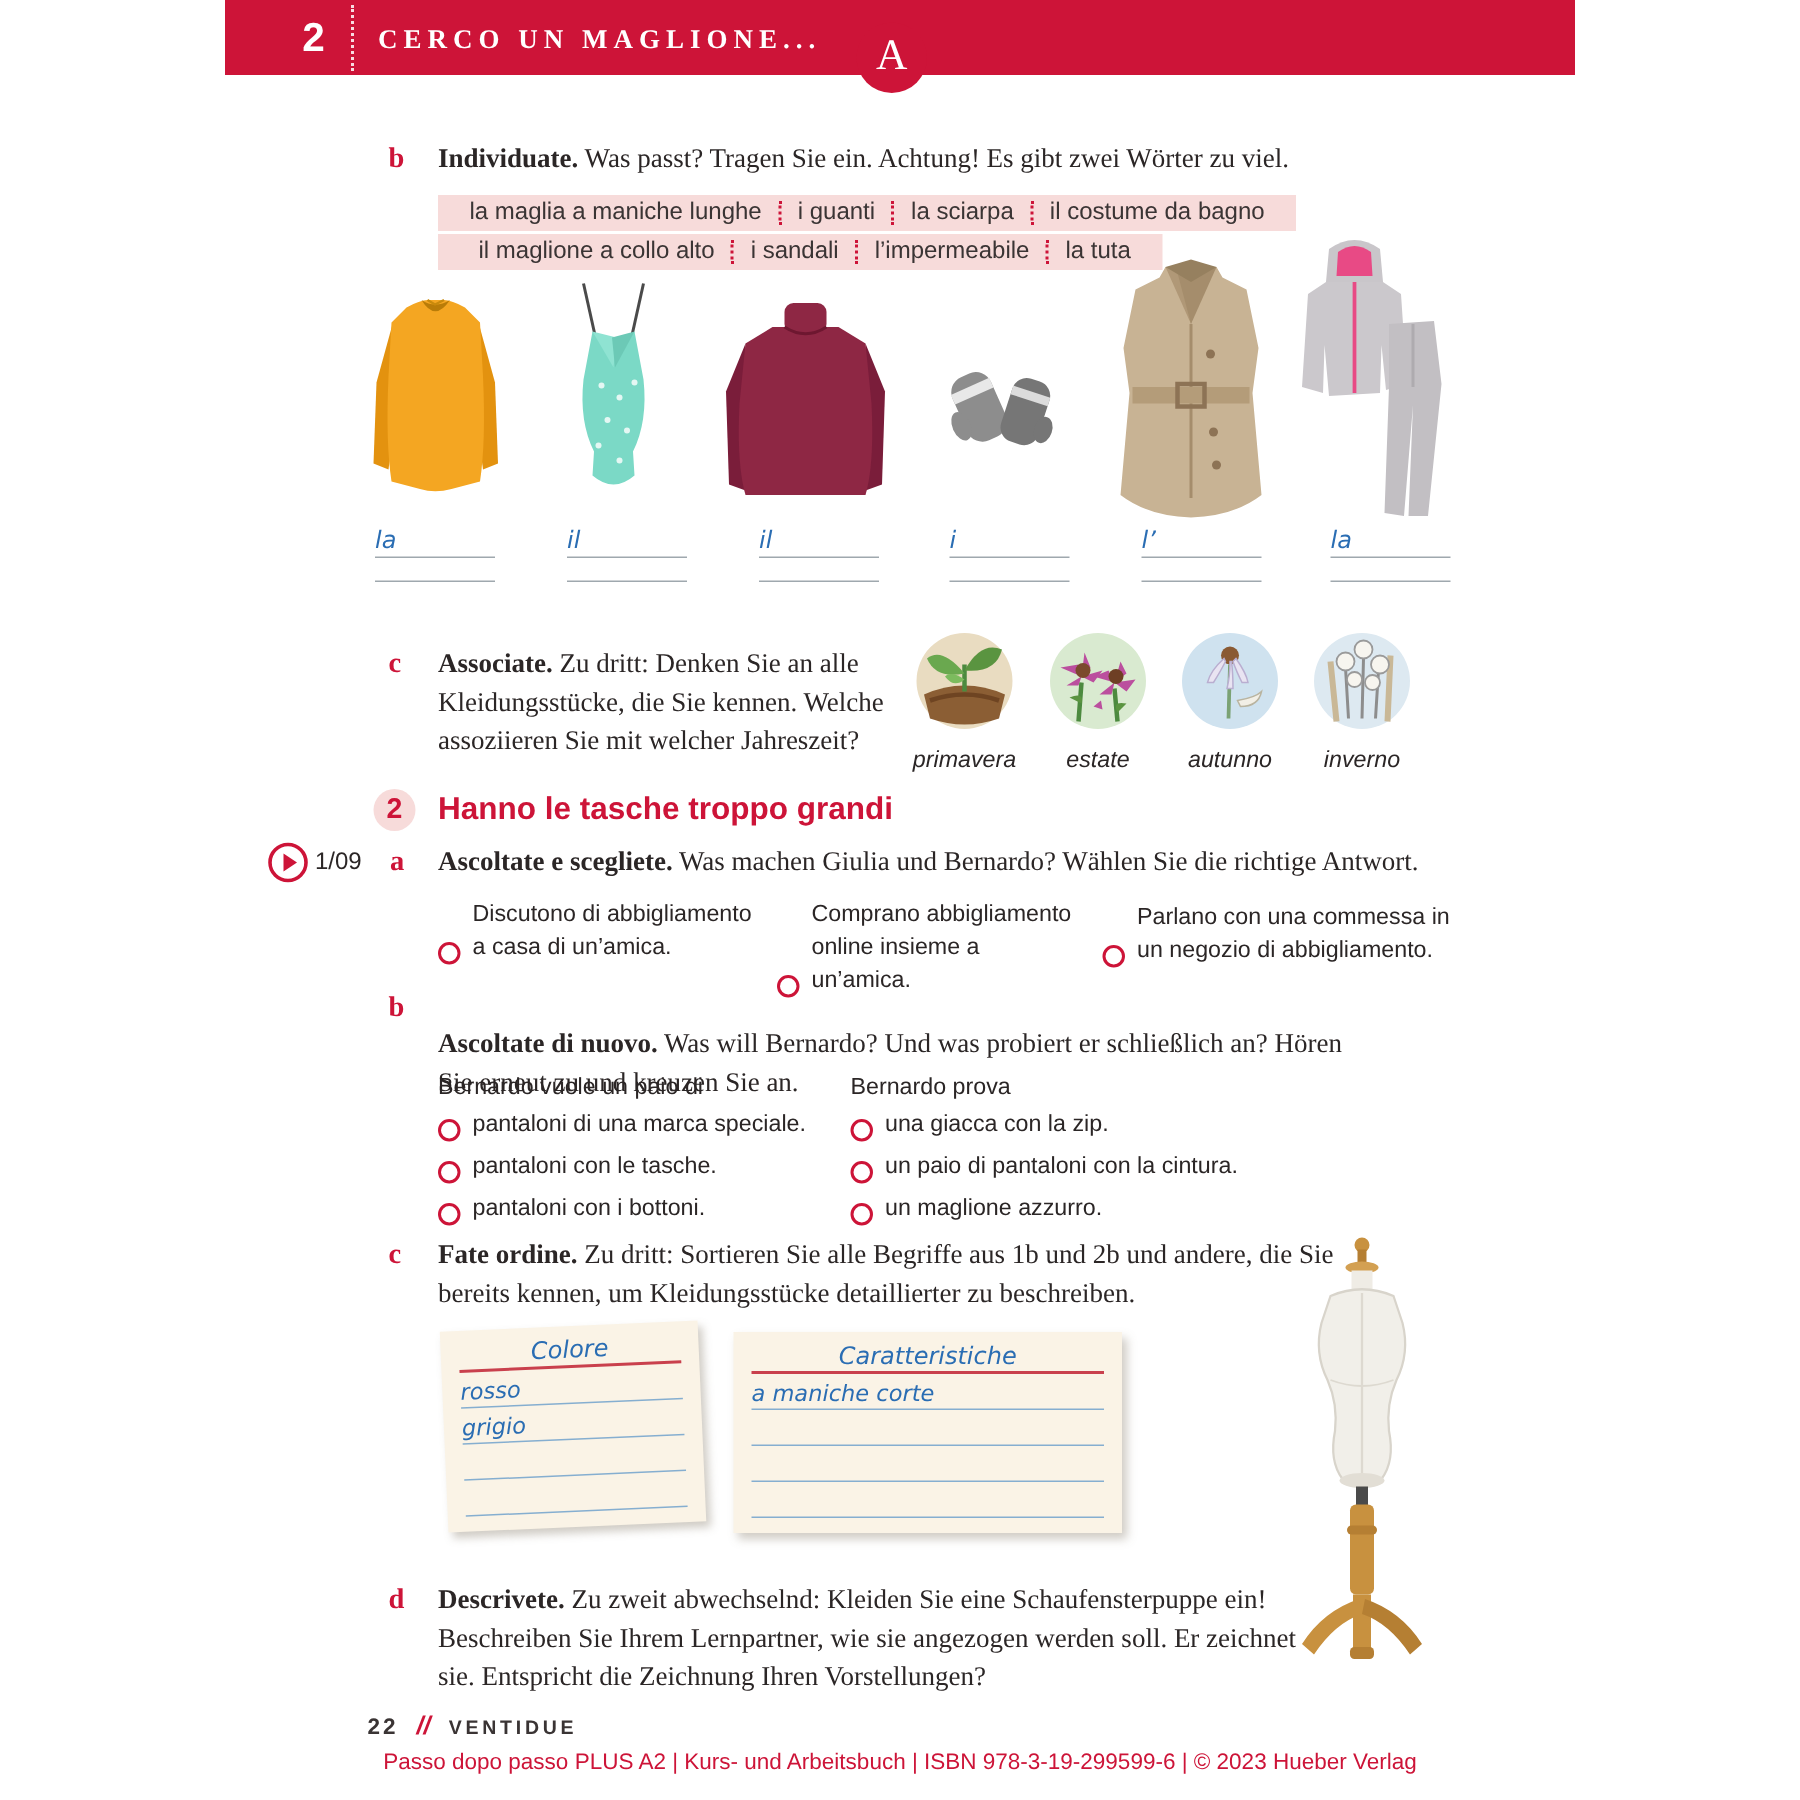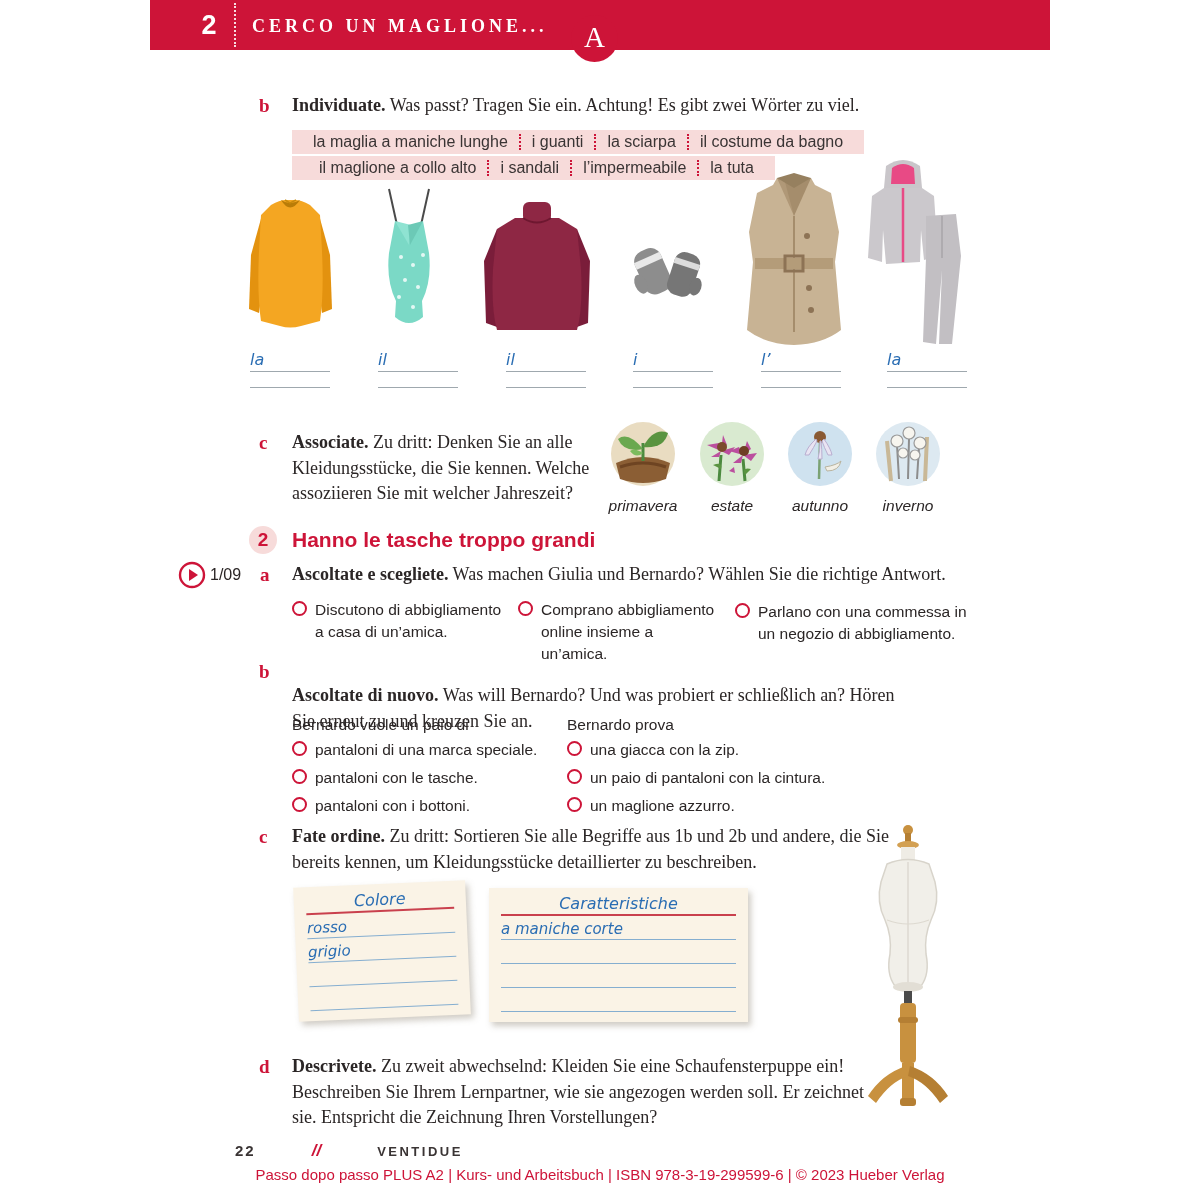--- a/index.html
+++ b/index.html
@@ -39,21 +39,21 @@
   
   .season { width:70px; text-align:center; }
   .season .label { margin-top:6px; font-size:15.5px; color:#2b2626;font-style:italic; }
 
   
   .ex-circle { width:28px; height:28px; border-radius:50%; background:#f7dbda; color:#cd1438;
     font-weight:bold; font-size:19px; text-align:center; line-height:28px; }
   .ex-title { color:#cd1438; font-weight:bold; font-size:21px; }
   .audio-label { font-weight:normal; font-size:16px; color:#2b2626; }
 
-  .opt { display:flex; align-items:flex-start; }
+  .opt { display:flex; align-items:flex-end; }
   .radio { flex:0 0 15px; width:15px; height:15px; border:2px solid #cd1438; border-radius:50%;
     margin:2px 8px 0 0; background:#fff; }
   .opt .txt { font-size:15.5px; line-height:1.42; color:#2b2626; }
 
   .listcol .head { font-size:15.5px; margin-bottom:5px; }
   .listcol .opt { margin-bottom:6px; }
 
   
   .card { background:#faf3e6; box-shadow:3px 4px 6px rgba(120,110,90,.35); padding:6px 12px 10px 12px; }
   .card .title { text-align:center; font-family:"DejaVu Sans", sans-serif; font-style:italic;
@@ -341,20 +341,20 @@
     <rect x="42" y="195" width="20" height="6" rx="3" fill="#b57f33"></rect>
     <rect x="46" y="241" width="12" height="38" fill="#c8913f"></rect>
     <path d="M50,244 Q26,252 12,274 L20,281 Q34,260 52,254 Z" fill="#c8913f"></path>
     <path d="M54,244 Q78,252 92,274 L84,281 Q70,260 52,254 Z" fill="#b57f33"></path>
     <rect x="44" y="276" width="16" height="8" rx="3" fill="#b57f33"></rect>
   </svg>
 
   <div class="abs letter" style="left:259px; top:1056px;">d</div>
   <div class="abs instr" style="left:292px; top:1054px; width:588px;"><b>Descrivete.</b><span> Zu zweit abwechselnd: Kleiden Sie eine Schaufensterpuppe ein! Beschreiben Sie Ihrem Lernpartner, wie sie angezogen werden soll. Er zeichnet sie. Entspricht die Zeichnung Ihren Vorstellungen?</span></div>
 
-  <div class="abs" style="left:235px; top:1141px; display:flex; align-items:baseline;gap:44px;">
+  <div class="abs" style="left:245px; top:1141px; display:flex; align-items:baseline;">
     <span class="pageno">22</span>
     <span class="pagesep" style="margin:0 12px;">//</span>
     <span class="pageword">VENTIDUE</span>
   </div>
   <div class="abs imprint">Passo dopo passo PLUS A2 | Kurs- und Arbeitsbuch | ISBN 978-3-19-299599-6 | © 2023 Hueber Verlag</div>
 
 </div>
 
 </body></html>

